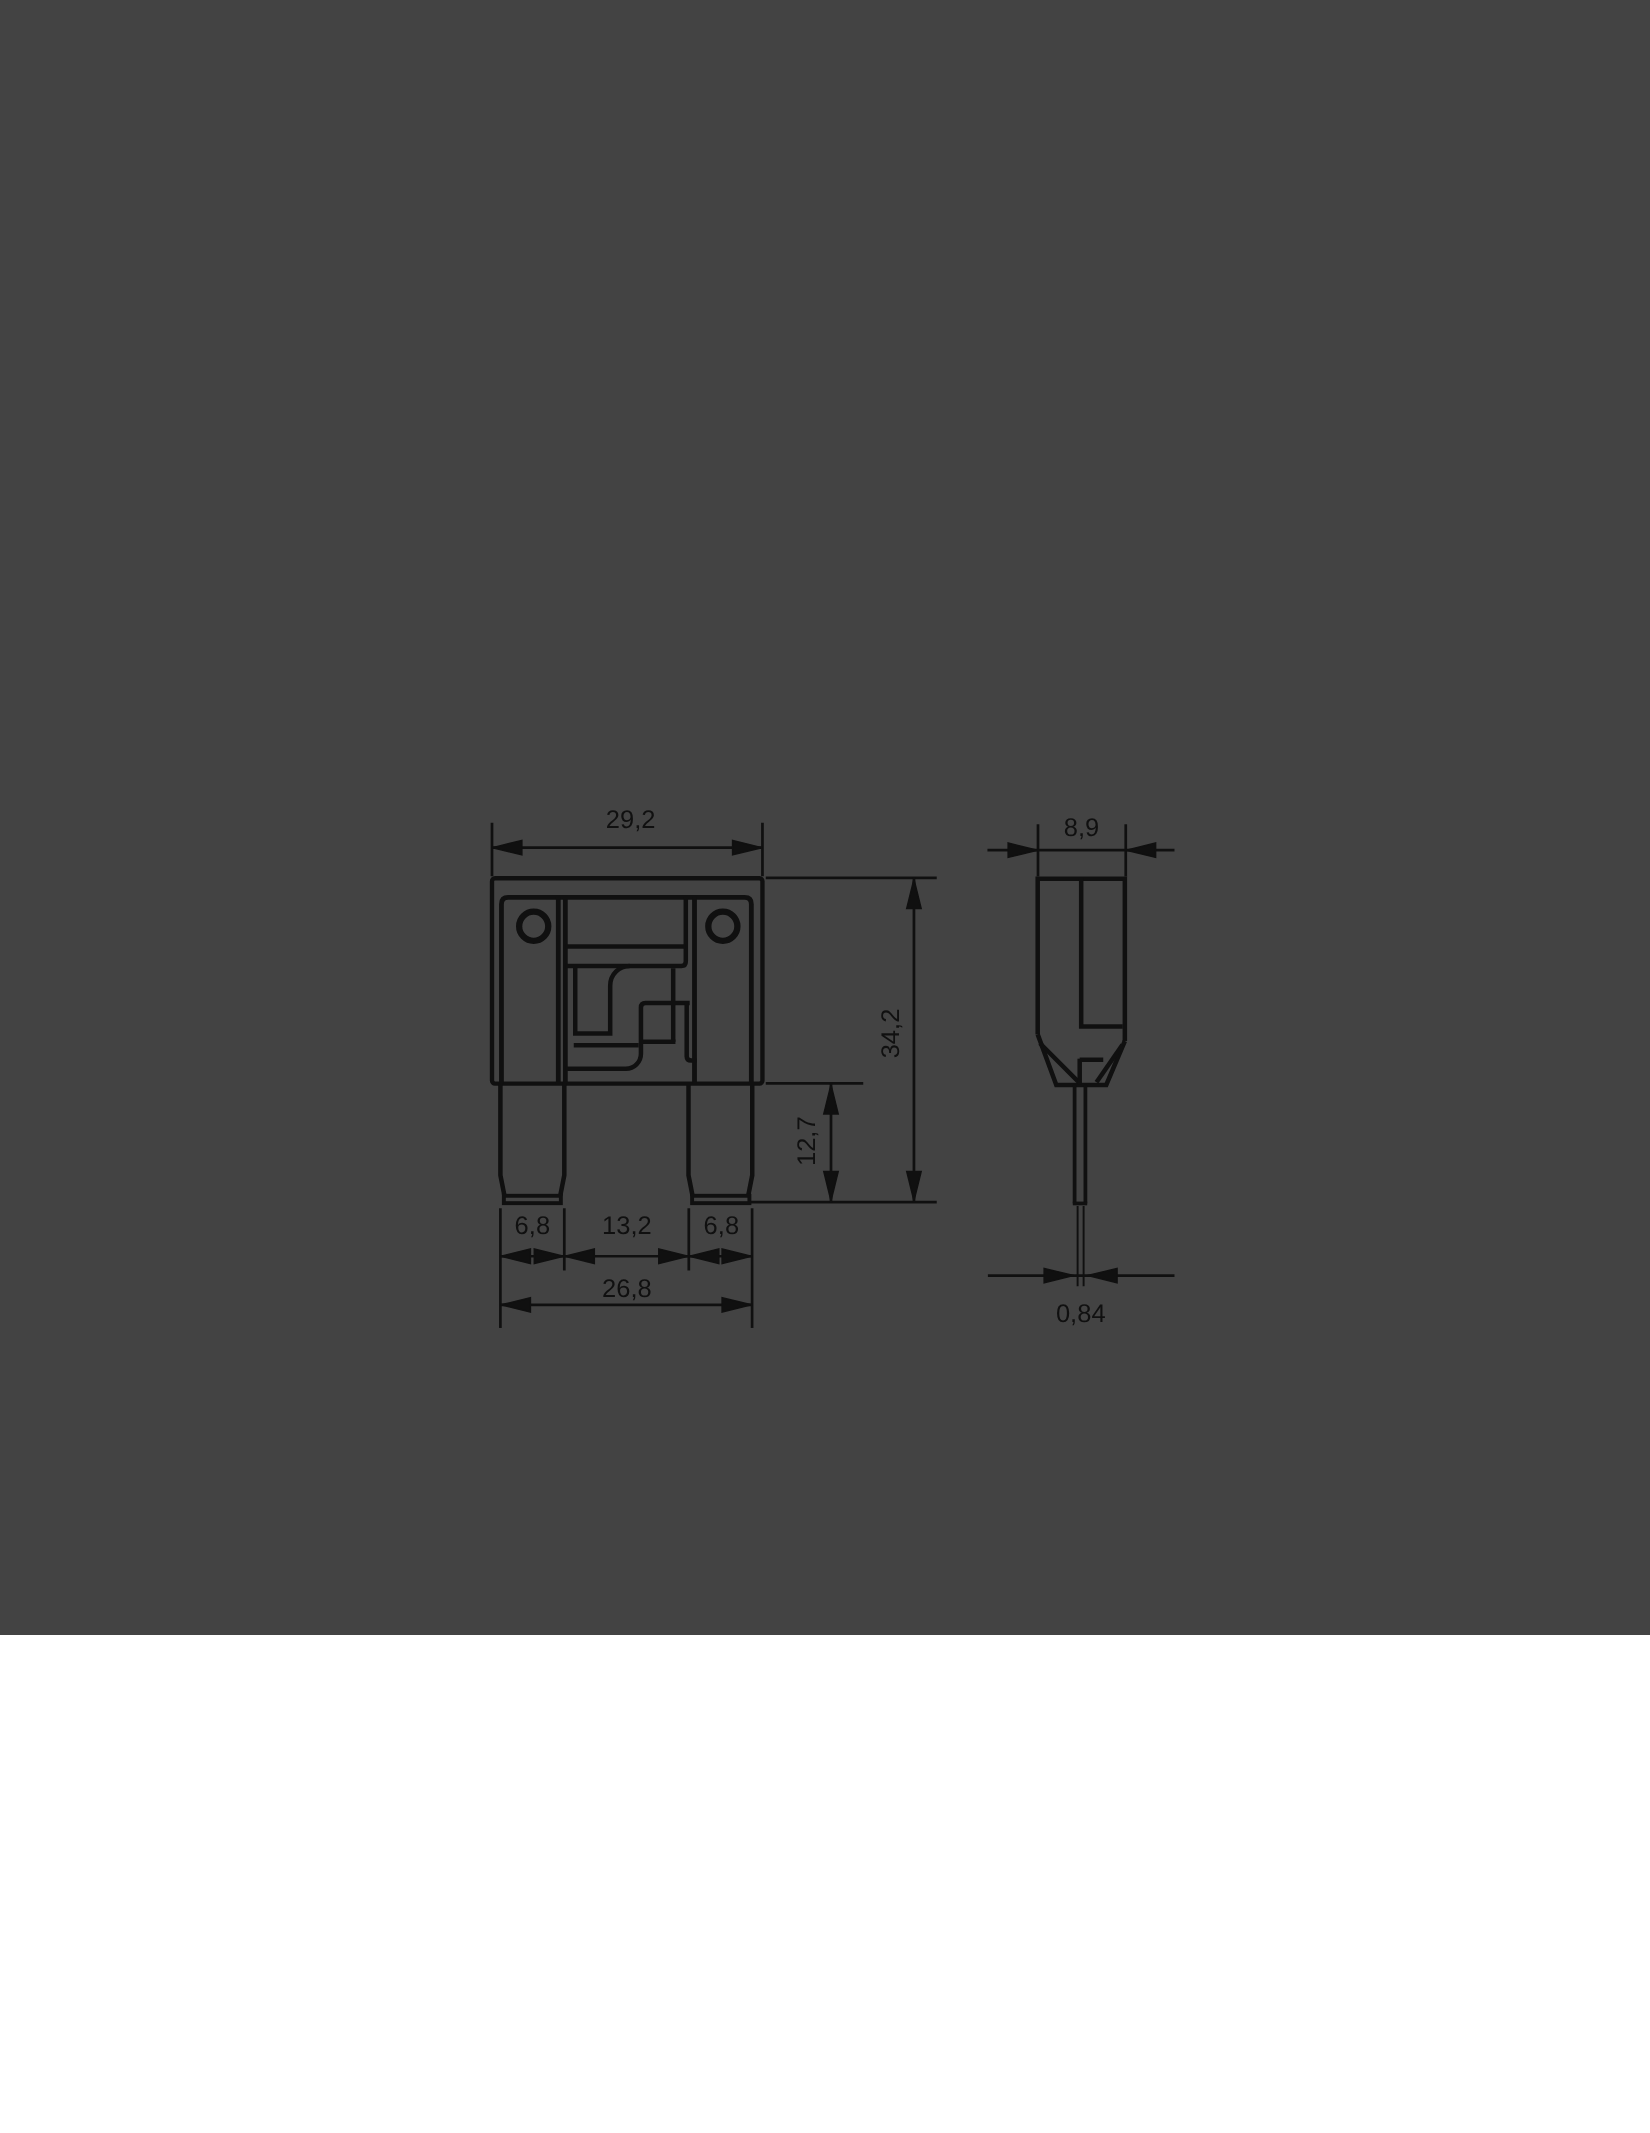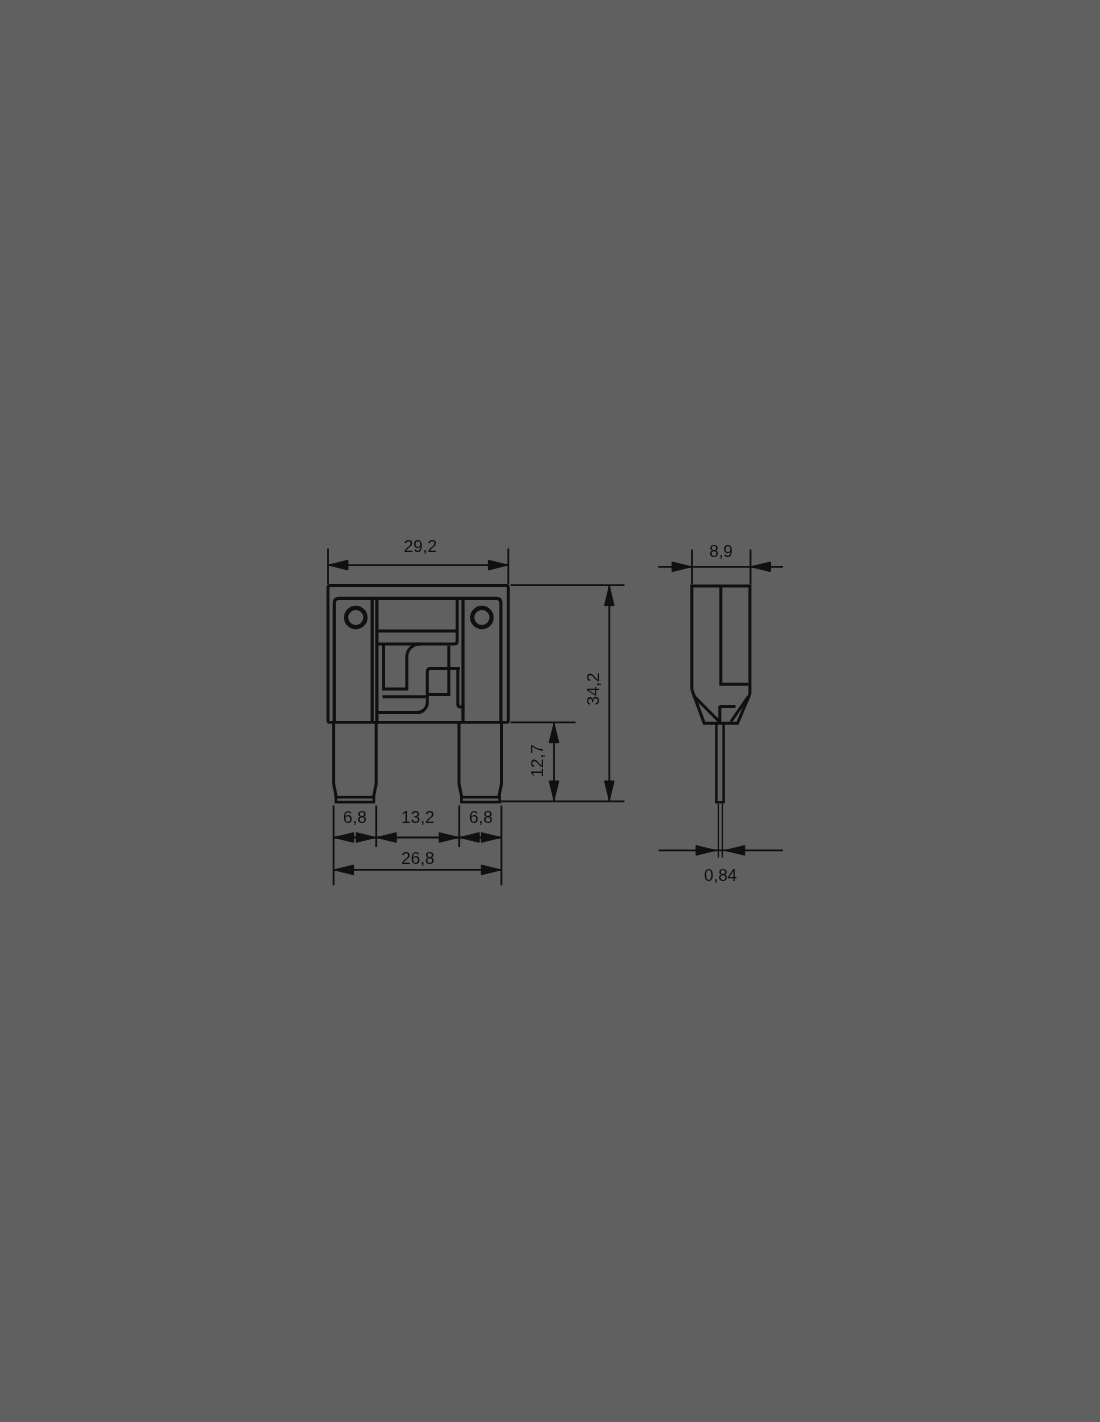--- a/index.html
+++ b/index.html
@@ -1,16 +1,16 @@
 <!DOCTYPE html>
 <html><head>
 <meta charset="utf-8">
 <style>
   html,body{margin:0;padding:0;background:#ffffff;}
-  .page{width:1100px;height:1422px;position:relative;background:#0f766e;overflow:hidden;filter:grayscale(1);text-align:right;}
+  .page{width:1100px;height:1090px;position:relative;background:#a21caf;overflow:hidden;filter:grayscale(1);text-align:right;}
   svg{position:absolute;left:0;top:0;}
   text{font-family:"Liberation Sans",sans-serif;fill:#101010;}
 </style>
 </head>
 <body>
 <div class="page">
 <svg width="1100" height="1422" viewBox="0 0 1100 1422">
   <g stroke="#101010" fill="none" stroke-linecap="butt" stroke-linejoin="miter">
 
     <rect x="328" y="585.5" width="180.3" height="136.9" rx="2" stroke-width="2.9"></rect>

